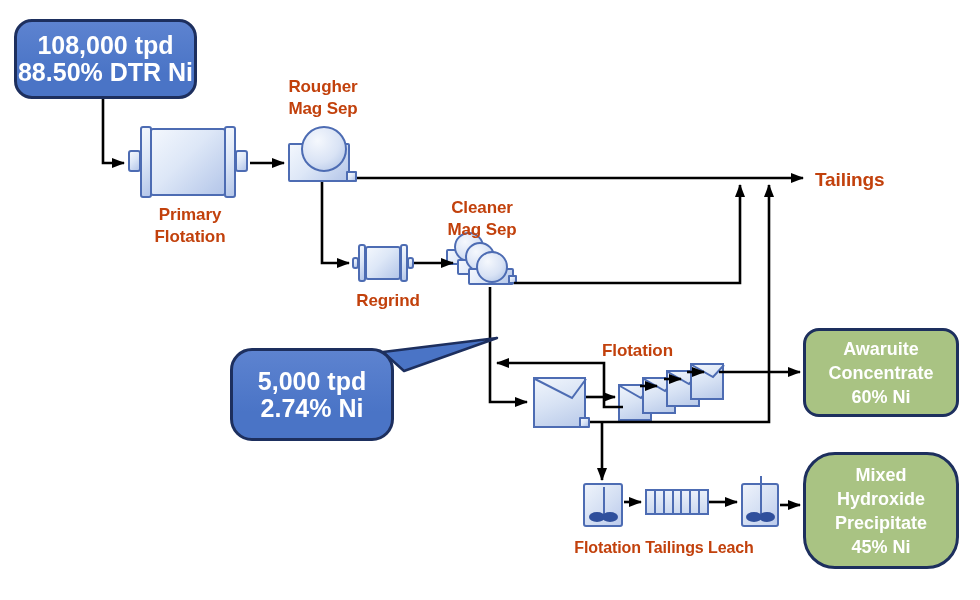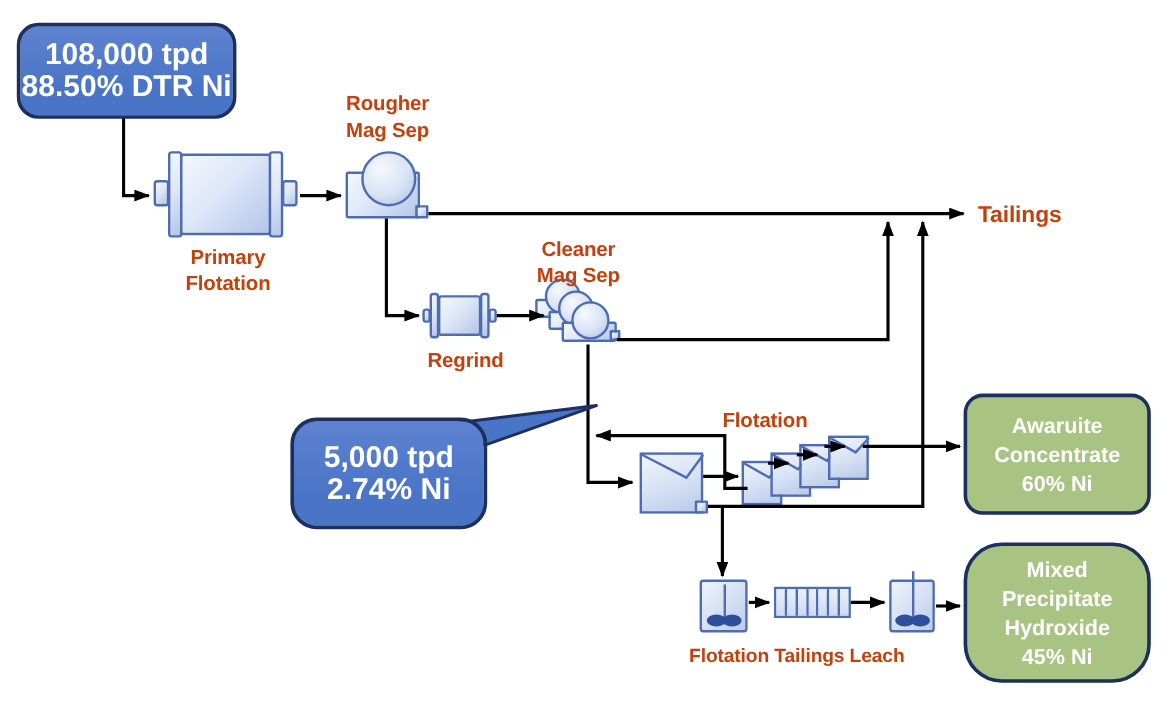--- a/index.html
+++ b/index.html
@@ -177,34 +177,34 @@
   <div class="tank eq" style="left:741px;top:483px;width:38px;height:44px;">
     <div class="shaft" style="left:17px;top:-9px;height:38px;"></div>
     <div class="impeller" style="left:3px;top:27px;"></div>
     <div class="impeller" style="left:16px;top:27px;"></div>
   </div>
 
   <div class="callout" style="left:14px;top:19px;width:183px;height:80px;">
     <span>108,000 tpd</span>
     <span>88.50% DTR Ni</span>
   </div>
-  <div class="callout" style="left:230px;top:348px;width:164px;height:93px;border-radius:22px;margin-left:12px;">
+  <div class="callout" style="left:230px;top:348px;width:164px;height:93px;border-radius:22px;">
     <span>5,000 tpd</span>
     <span>2.74% Ni</span>
   </div>
 
-  <div class="product" style="left:803px;top:328px;width:156px;height:101px;">
+  <div class="product" style="left:803px;top:328px;width:156px;height:89px;">
     <span>Awaruite</span>
     <span>Concentrate</span>
     <span>60% Ni</span>
   </div>
   <div class="product" style="left:803px;top:452px;width:156px;height:117px;border-radius:32px;">
     <span>Mixed</span>
+    <span>Hydroxide</span>
     <span>Precipitate</span>
-    <span>Hydroxide</span>
     <span>45% Ni</span>
   </div>
 
   <div class="plabel" style="left:268px;top:76px;width:110px;">
     <div>Rougher</div>
     <div>Mag Sep</div>
   </div>
   <div class="plabel" style="left:134px;top:204px;width:112px;">
     <div>Primary</div>
     <div>Flotation</div>

